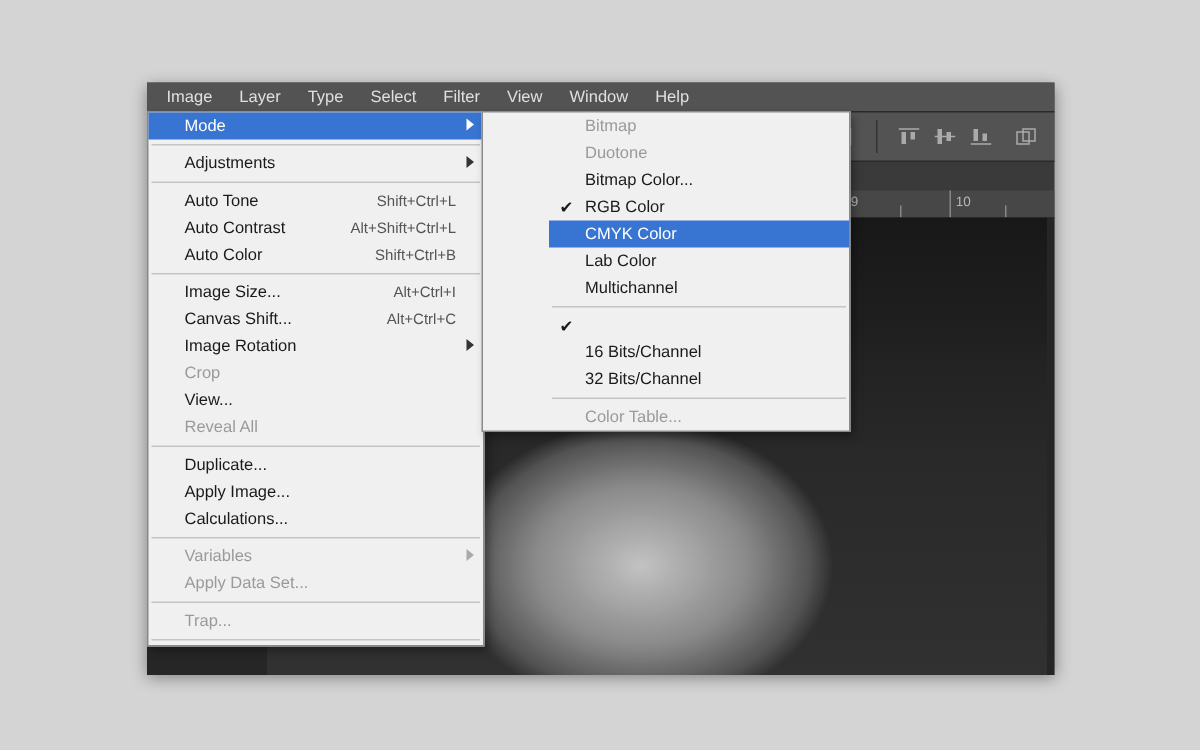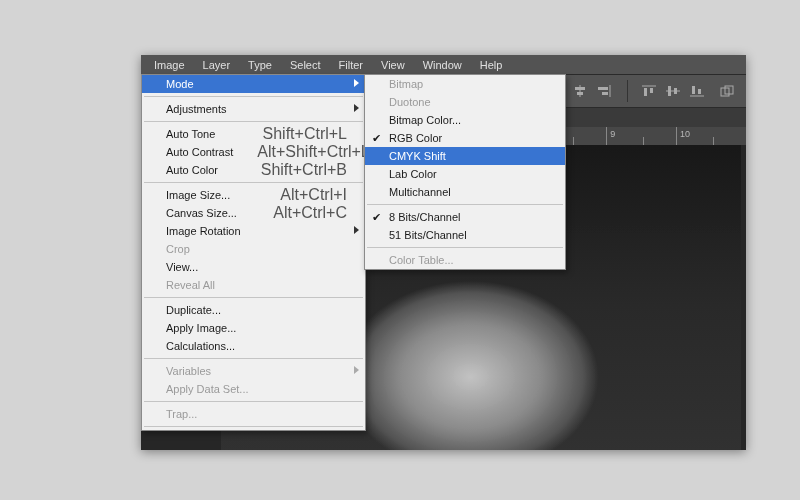--- a/index.html
+++ b/index.html
@@ -14,21 +14,20 @@
   }
   .app-window {
     position: absolute;
     left: 98px;
     top: 55px;
     width: 605px;
     height: 395px;
     background: #3a3a3a;
     box-shadow: 0 2px 10px rgba(0,0,0,0.4);
     overflow: hidden;
-    margin-left: 43px;
   }
   .menubar {
     background: #535353;
     color: #e0e0e0;
     display: flex;
     height: 19px;
     align-items: center;
     padding-left: 4px;
   }
   .menubar-item {
@@ -148,21 +147,21 @@
     white-space: nowrap;
   }
   .menu-row.hover {
     background: #3874d1;
     color: #fff;
   }
   .menu-row .label { flex: 1; }
   .menu-row .shortcut {
     color: #555;
     margin-left: 24px;
-    font-size: 16px;
+    font-size: 10px;
   }
   .menu-row.disabled { color: #9a9a9a; }
   .menu-sep {
     height: 1px;
     background: #c4c4c4;
     margin: 3px 2px;
   }
   .submenu-caret {
     position: absolute;
     right: 6px;
@@ -174,21 +173,21 @@
     border-left: 5px solid #333;
   }
   .menu-row.hover .submenu-caret { border-left-color: #fff; }
   .check {
     position: absolute;
     left: 7px;
     top: 3px;
     font-size: 11px;
   }
   #image-menu { left: 0; top: 19px; width: 223px; }
-  #mode-menu  { left: 223px; top: 19px; width: 119px; }
+  #mode-menu  { left: 223px; top: 19px; width: 119px; padding-left: 44px; }
 </style>
 </head>
 <body>
 
 <div class="app-window">
 
   <div class="menubar">
     <div class="menubar-item">Image</div>
     <div class="menubar-item">Layer</div>
     <div class="menubar-item">Type</div>
@@ -349,21 +348,21 @@
     <div class="menu-row">
       <span class="label">Auto Color</span>
       <span class="shortcut">Shift+Ctrl+B</span>
     </div>
     <div class="menu-sep"></div>
     <div class="menu-row">
       <span class="label">Image Size...</span>
       <span class="shortcut">Alt+Ctrl+I</span>
     </div>
     <div class="menu-row">
-      <span class="label">Canvas Size...</span>
+      <span class="label">Canvas Shift...</span>
       <span class="shortcut">Alt+Ctrl+C</span>
     </div>
     <div class="menu-row">
       <span class="label">Image Rotation</span>
       <span class="submenu-caret"></span>
     </div>
     <div class="menu-row disabled">
       <span class="label">Crop</span>
     </div>
     <div class="menu-row">
@@ -405,35 +404,37 @@
       <span class="label">Duotone</span>
     </div>
     <div class="menu-row">
       <span class="label">Bitmap Color...</span>
     </div>
     <div class="menu-row">
       <span class="check">✔</span>
       <span class="label">RGB Color</span>
     </div>
     <div class="menu-row hover">
-      <span class="label">CMYK Shift</span>
+      <span class="label">CMYK Color</span>
     </div>
     <div class="menu-row">
       <span class="label">Lab Color</span>
     </div>
     <div class="menu-row">
       <span class="label">Multichannel</span>
     </div>
     <div class="menu-sep"></div>
     <div class="menu-row">
       <span class="check">✔</span>
-      <span class="label">8 Bits/Channel</span>
-    </div>
-    <div class="menu-row">
-      <span class="label">51 Bits/Channel</span>
+    </div>
+    <div class="menu-row">
+      <span class="label">16 Bits/Channel</span>
+    </div>
+    <div class="menu-row">
+      <span class="label">32 Bits/Channel</span>
     </div>
     <div class="menu-sep"></div>
     <div class="menu-row disabled">
       <span class="label">Color Table...</span>
     </div>
   </div>
 
 </div>
 
 </body></html>

